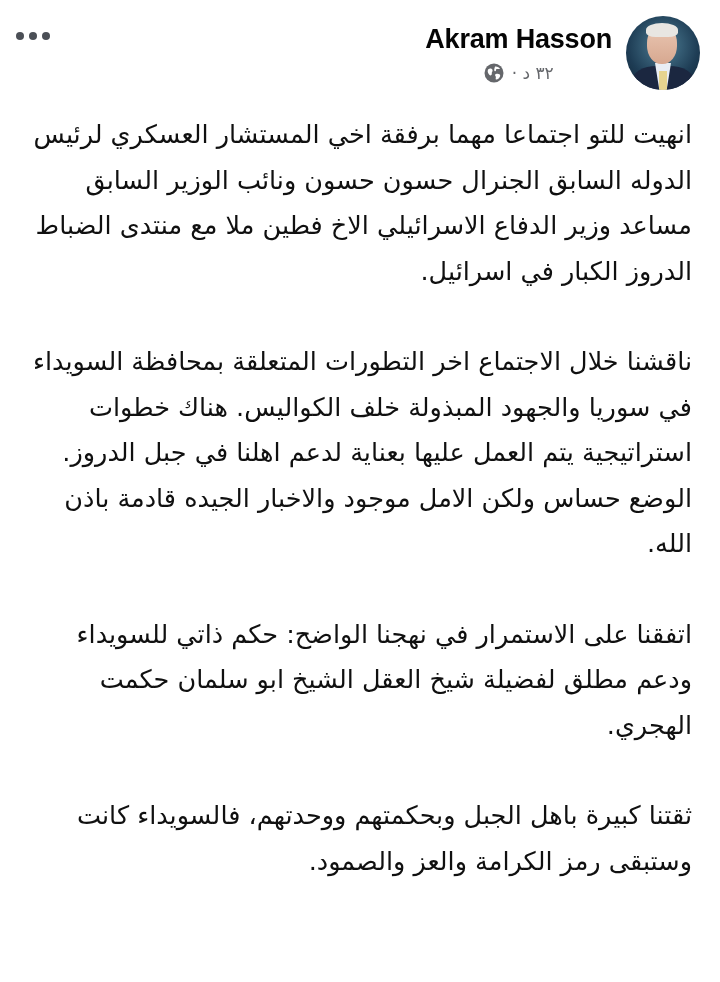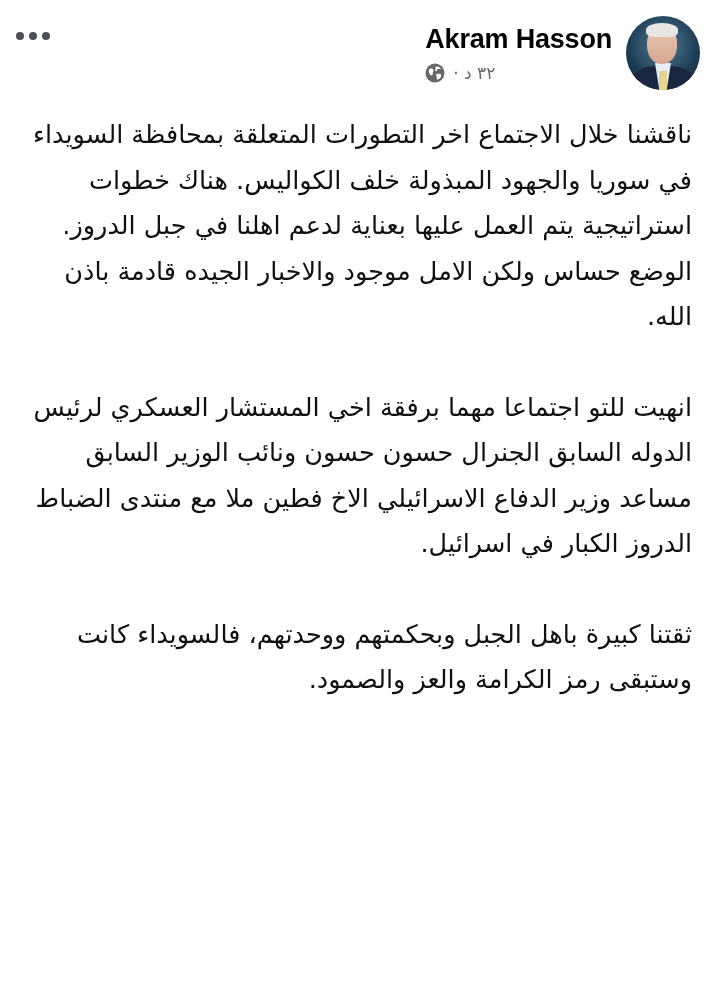--- a/index.html
+++ b/index.html
@@ -90,21 +90,21 @@
     position: absolute;
     left: 33px;
     top: 55px;
     width: 8px;
     height: 22px;
     background: #e6d48f;
   }
   .name-block {
     display: flex;
     flex-direction: column;
-    align-items: flex-start;
+    align-items: center;
   }
   .author-name {
     font-family: "Liberation Sans", sans-serif;
     font-weight: bold;
     font-size: 27px;
     color: #050505;
     line-height: 32px;
     letter-spacing: -0.2px;
     cursor: pointer;
   }
@@ -171,16 +171,17 @@
           <path d="M4 6.5 C6 5 8 5.5 8.5 7 C9 8.5 7.5 9 7.8 10.5 C8.2 12 6.5 13 5.5 12 C4.5 11 3 9 4 6.5 Z" fill="#ffffff"></path>
           <path d="M11 3.5 C13 3.2 15.5 4.5 16 6 C14.5 6.3 13 5.5 12.3 6.2 C11.5 7 12.5 8 11.2 8.3 C10.2 8.5 10 6.5 10.5 5.2 Z" fill="#ffffff"></path>
           <path d="M12 11 C14 10.5 16.5 11 16.2 13 C15.8 15 13.5 16.8 12 16.5 C11 16.2 12.5 14 11.5 13 C10.8 12.3 11 11.3 12 11 Z" fill="#ffffff"></path>
         </svg>
       </span>
     </div>
   </div>
 </div>
 
 <div class="post-body">
+  <p class="paragraph">انهيت للتو اجتماعا مهما برفقة اخي المستشار العسكري لرئيس الدوله السابق الجنرال حسون حسون ونائب الوزير السابق مساعد وزير الدفاع الاسرائيلي الاخ فطين ملا مع منتدى الضباط الدروز الكبار في اسرائيل.</p>
   <p class="paragraph">ناقشنا خلال الاجتماع اخر التطورات المتعلقة بمحافظة السويداء في سوريا والجهود المبذولة خلف الكواليس. هناك خطوات استراتيجية يتم العمل عليها بعناية لدعم اهلنا في جبل الدروز. الوضع حساس ولكن الامل موجود والاخبار الجيده قادمة باذن الله.</p>
-  <p class="paragraph">انهيت للتو اجتماعا مهما برفقة اخي المستشار العسكري لرئيس الدوله السابق الجنرال حسون حسون ونائب الوزير السابق مساعد وزير الدفاع الاسرائيلي الاخ فطين ملا مع منتدى الضباط الدروز الكبار في اسرائيل.</p>
+  <p class="paragraph">اتفقنا على الاستمرار في نهجنا الواضح: حكم ذاتي للسويداء ودعم مطلق لفضيلة شيخ العقل الشيخ ابو سلمان حكمت الهجري.</p>
   <p class="paragraph">ثقتنا كبيرة باهل الجبل وبحكمتهم ووحدتهم، فالسويداء كانت وستبقى رمز الكرامة والعز والصمود.</p>
 </div>
 
 </body></html>

